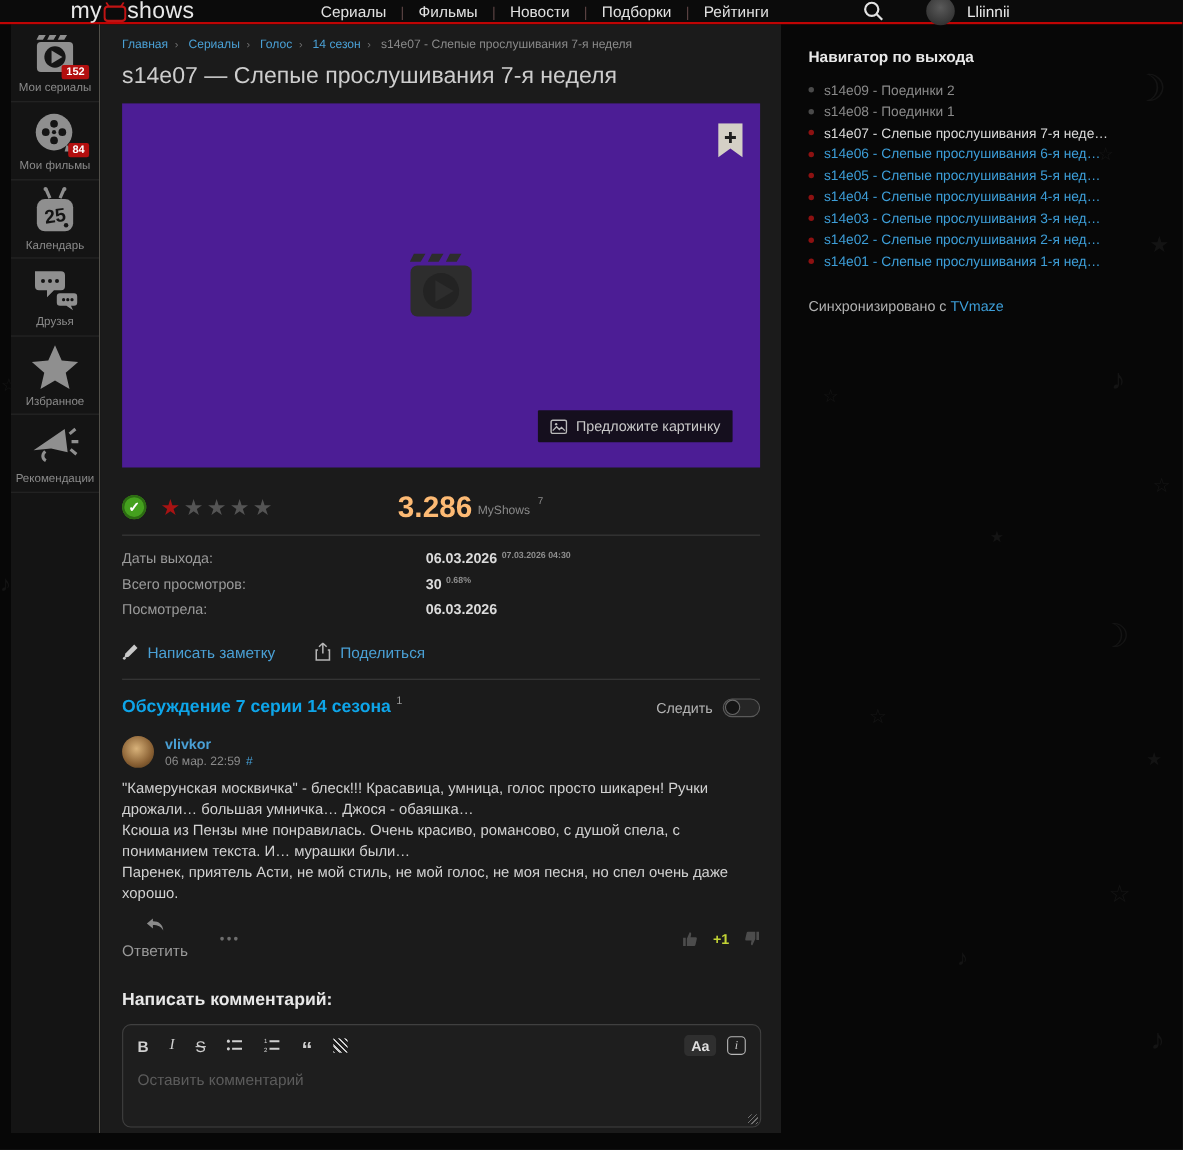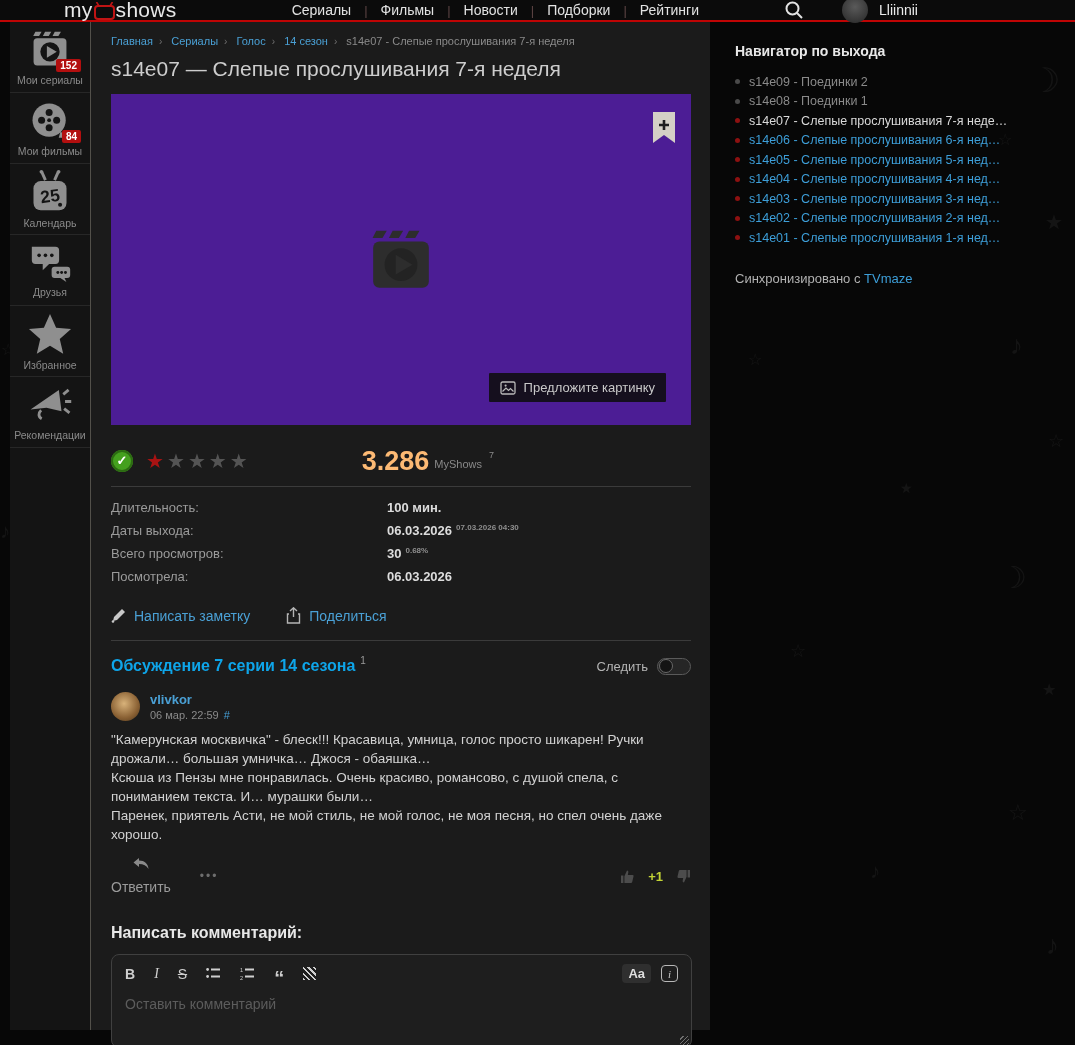--- a/index.html
+++ b/index.html
@@ -299,24 +299,20 @@
       <div class="stars"><span class="on">★</span><span>★</span><span>★</span><span>★</span><span>★</span></div>
       <span class="rv">3.286</span>
       <span class="rsrc">MyShows</span>
       <span class="rsup">7</span>
     </div>
 
     <div class="hr"></div>
 
     <div class="details">
       <div class="drow">
-        <span class="dlabel">Длительность:</span>
-        <span class="dval">100 мин.</span>
-      </div>
-      <div class="drow">
         <span class="dlabel">Даты выхода:</span>
         <span class="dval">06.03.2026</span>
         <span class="dsup">07.03.2026 04:30</span>
       </div>
       <div class="drow">
         <span class="dlabel">Всего просмотров:</span>
         <span class="dval">30</span>
         <span class="dsup">0.68%</span>
       </div>
       <div class="drow">

